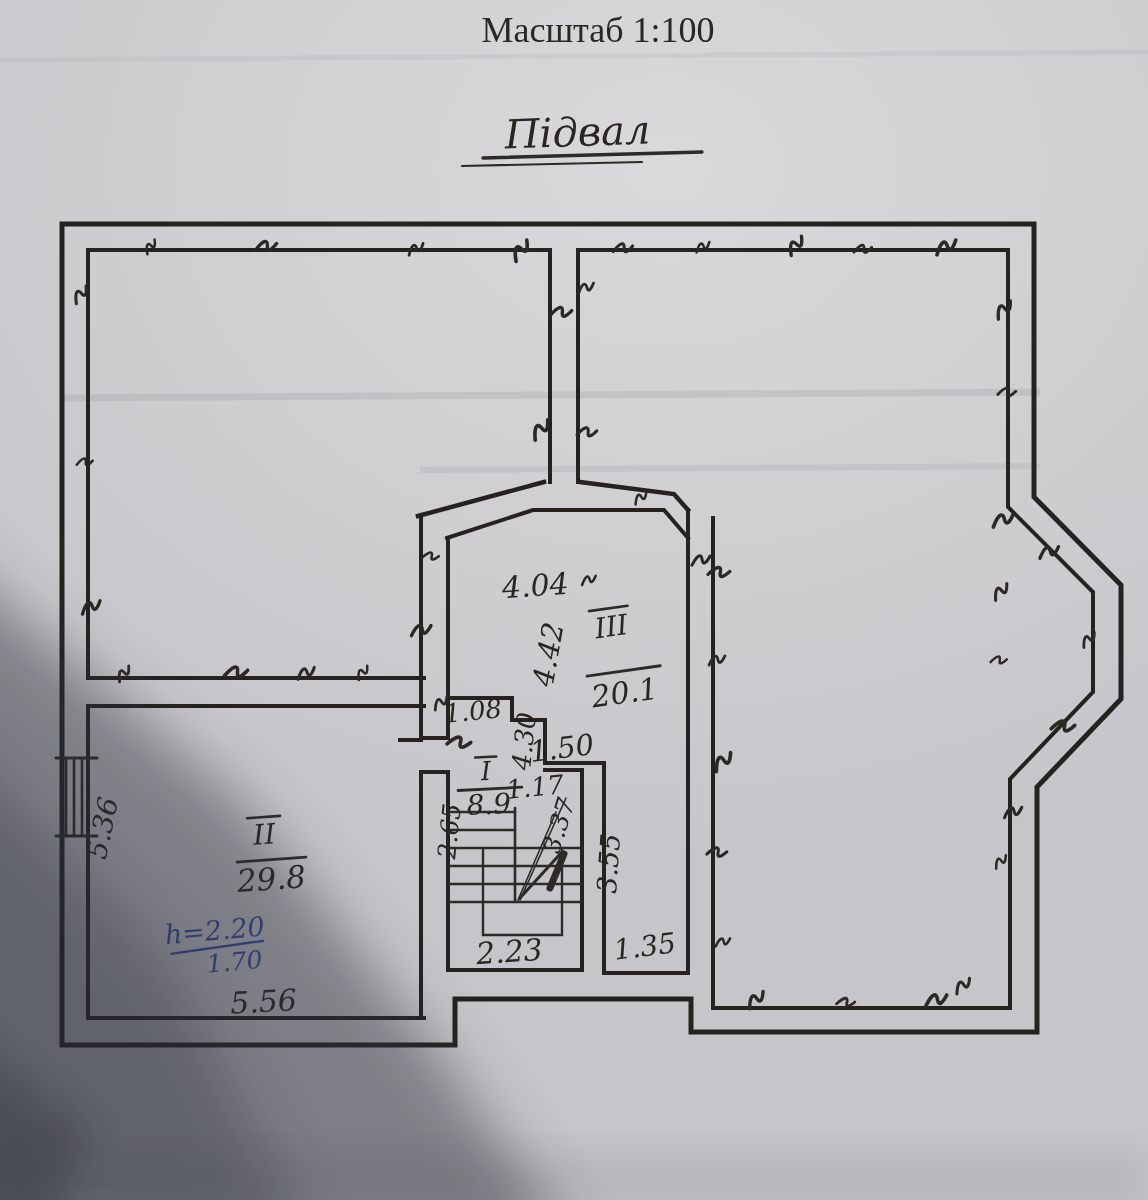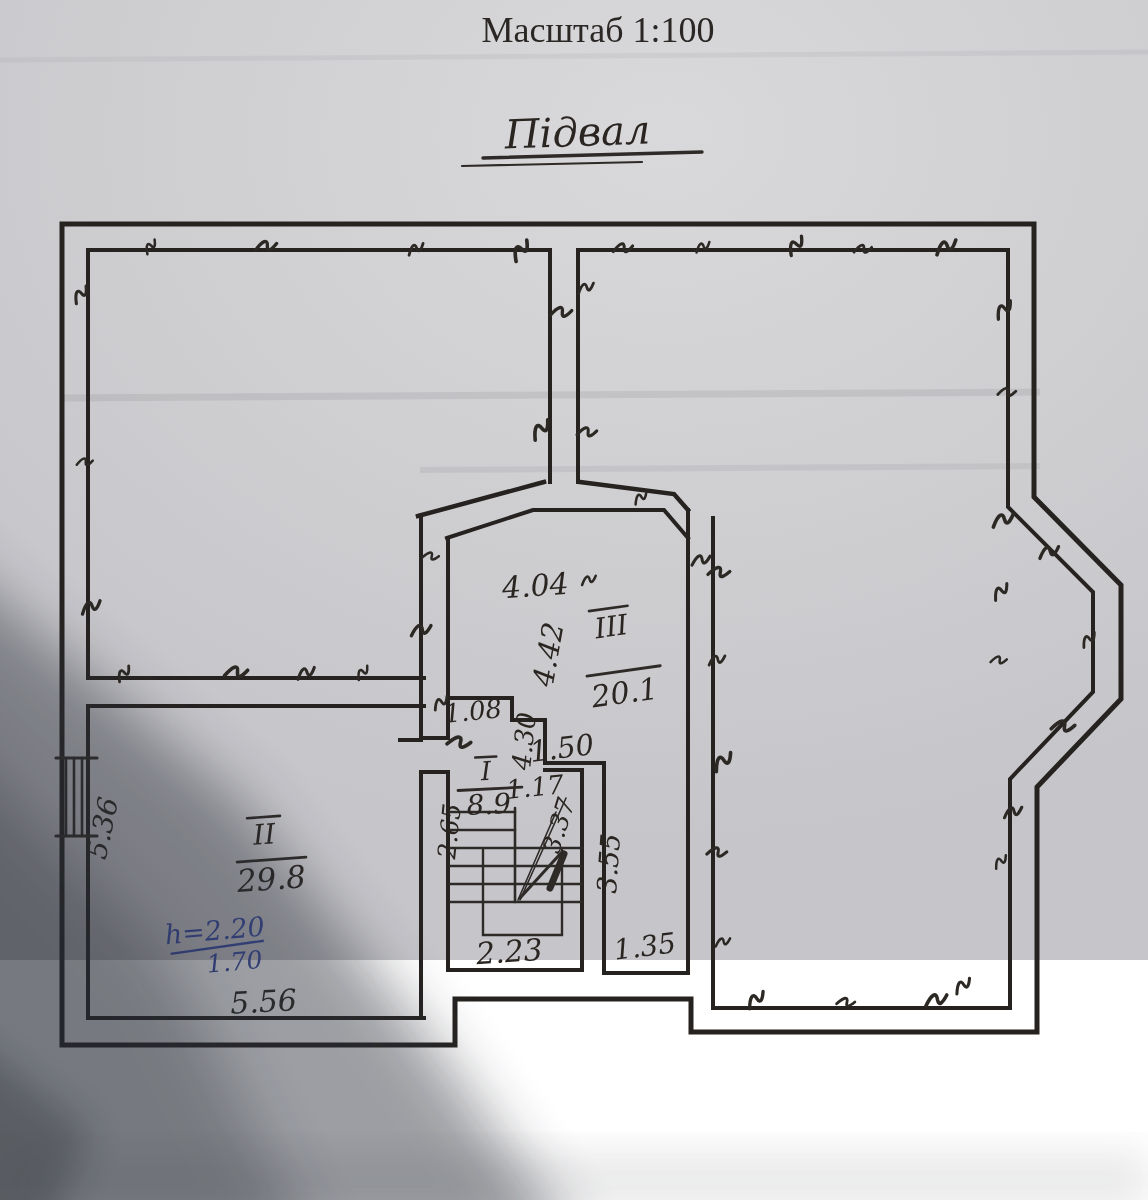--- a/index.html
+++ b/index.html
@@ -1,21 +1,21 @@
 <!DOCTYPE html>
 <html><head>
 <meta charset="utf-8">
 <style>
   html,body{margin:0;padding:0;}
   body{
     width:1148px;height:1200px;overflow:hidden;
     font-family:"DejaVu Serif", serif;
   }
   .page{
-    position:relative;width:1148px;height:960px;
+    position:relative;width:1148px;height:1200px;
     background:
       radial-gradient(ellipse 900px 700px at 58% 14%, #d9d8da 0%, #cfcfd2 55%, #c6c6ca 100%);
   }
   svg{position:absolute;left:0;top:0;}
   .printed{font-family:"Liberation Serif", serif;fill:#2a2724;}
   .hand{font-family:"DejaVu Serif", serif;font-style:italic;fill:#2a2521;}
   .hand-blue{font-family:"DejaVu Serif", serif;font-style:italic;fill:#3a4da6;}
   .wall{stroke:#262220;fill:none;stroke-linecap:square;}
   .thin{stroke:#2e2a27;fill:none;stroke-linecap:round;}
 </style>

